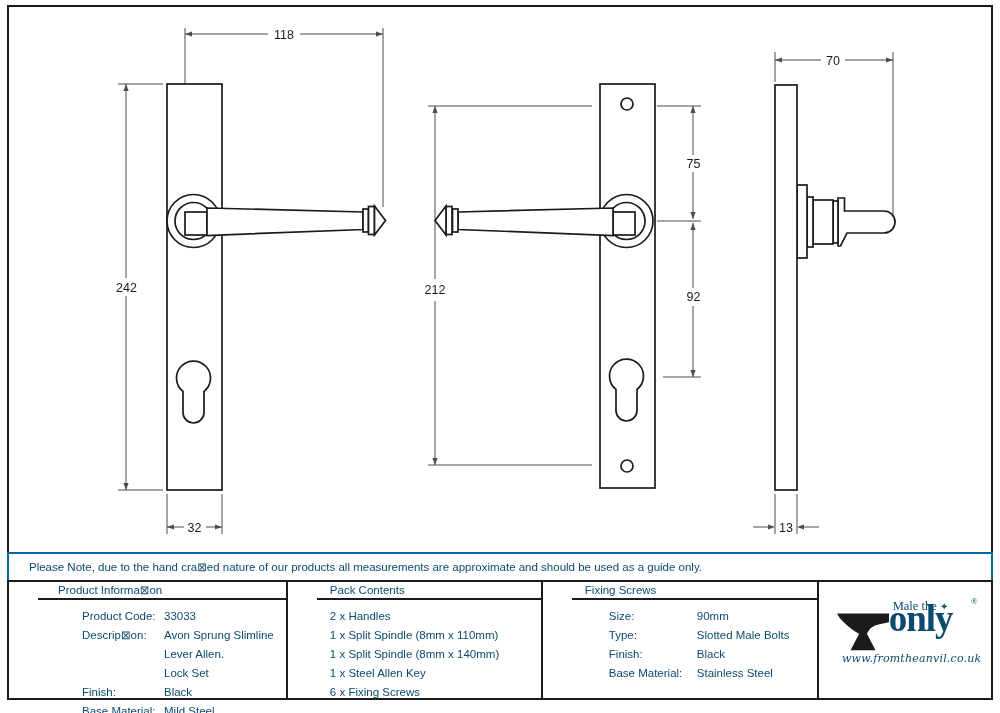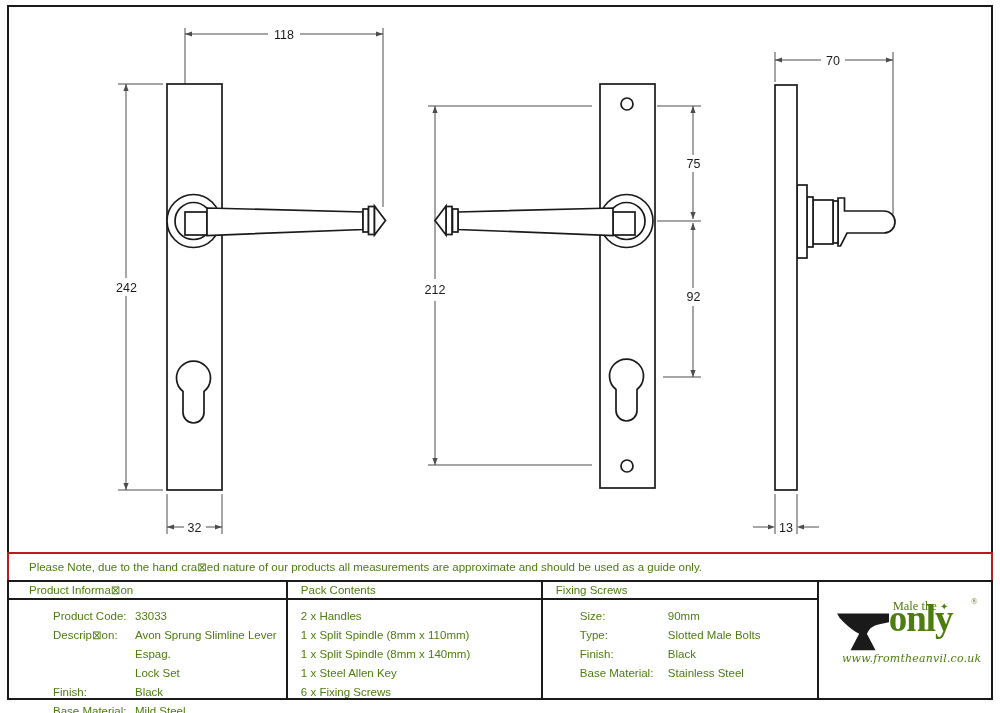--- a/index.html
+++ b/index.html
@@ -1,31 +1,31 @@
 <!DOCTYPE html>
 <html><head>
 <meta charset="utf-8">
 <style>
   html,body{margin:0;padding:0;background:#fff;}
   #page{position:relative;width:1000px;height:713px;background:#fff;overflow:hidden;
-        font-family:"Liberation Sans",sans-serif;color:#4d7c0f;}
+        font-family:"Liberation Sans",sans-serif;color:#0c4a6e;}
   .frame{position:absolute;left:7px;top:5px;width:986px;height:695px;
          border:2px solid #1a1a1a;box-sizing:border-box;}
   svg.drawing{position:absolute;left:0;top:0;}
   .obj{fill:#fff;stroke:#1a1a1a;stroke-width:1.7;}
   .dim{stroke:#4d4d4d;stroke-width:1;fill:none;}
   .arr{fill:#4d4d4d;stroke:none;}
   .dimtext{font-family:"Liberation Sans",sans-serif;font-size:12.5px;fill:#1a1a1a;
            text-anchor:middle;}
   .note-box{position:absolute;left:7px;top:552px;width:986px;height:30px;
-            border:2px solid #b91c1c;box-sizing:border-box;display:flex;align-items:center;
+            border:2px solid #0369a1;box-sizing:border-box;display:flex;align-items:center;
             padding-left:20px;font-size:11.5px;}
   .info-table{position:absolute;left:7px;top:580px;width:986px;height:120px;
               border:2px solid #1a1a1a;box-sizing:border-box;display:flex;}
-  .cell{box-sizing:border-box;height:100%;}
+  .cell{box-sizing:border-box;height:100%;padding-left:29px;}
   .cell.bordered{border-right:2px solid #1a1a1a;}
   .cell-header{box-sizing:border-box;height:18px;border-bottom:2px solid #1a1a1a;
                display:flex;align-items:center;padding-left:20px;font-size:11.5px;}
   .cell-body{padding:7px 0 0 20px;font-size:11.5px;line-height:19px;}
   .kv{display:flex;margin-left:24px;}
   .kv .k{flex:0 0 82px;}
   .fix .kv .k{flex:0 0 88px;}
   .fix .cell-header,.fix .cell-body{padding-left:13px;}
   .c1{width:280px;}
   .c2{width:256px;}
@@ -163,21 +163,21 @@
         <span>Product Informa⊠on</span>
       </div>
       <div class="cell-body">
         <div class="kv">
           <span class="k">Product Code:</span>
           <span class="v">33033</span>
         </div>
         <div class="kv">
           <span class="k">Descrip⊠on:</span>
           <span class="v">
-            <div>Avon Sprung Slimline Lever Espag.</div>
+            <div>Avon Sprung Slimline Lever Allen.</div>
             <div>Lock Set</div>
           </span>
         </div>
         <div class="kv">
           <span class="k">Finish:</span>
           <span class="v">Black</span>
         </div>
         <div class="kv">
           <span class="k">Base Material:</span>
           <span class="v">Mild Steel</span>

